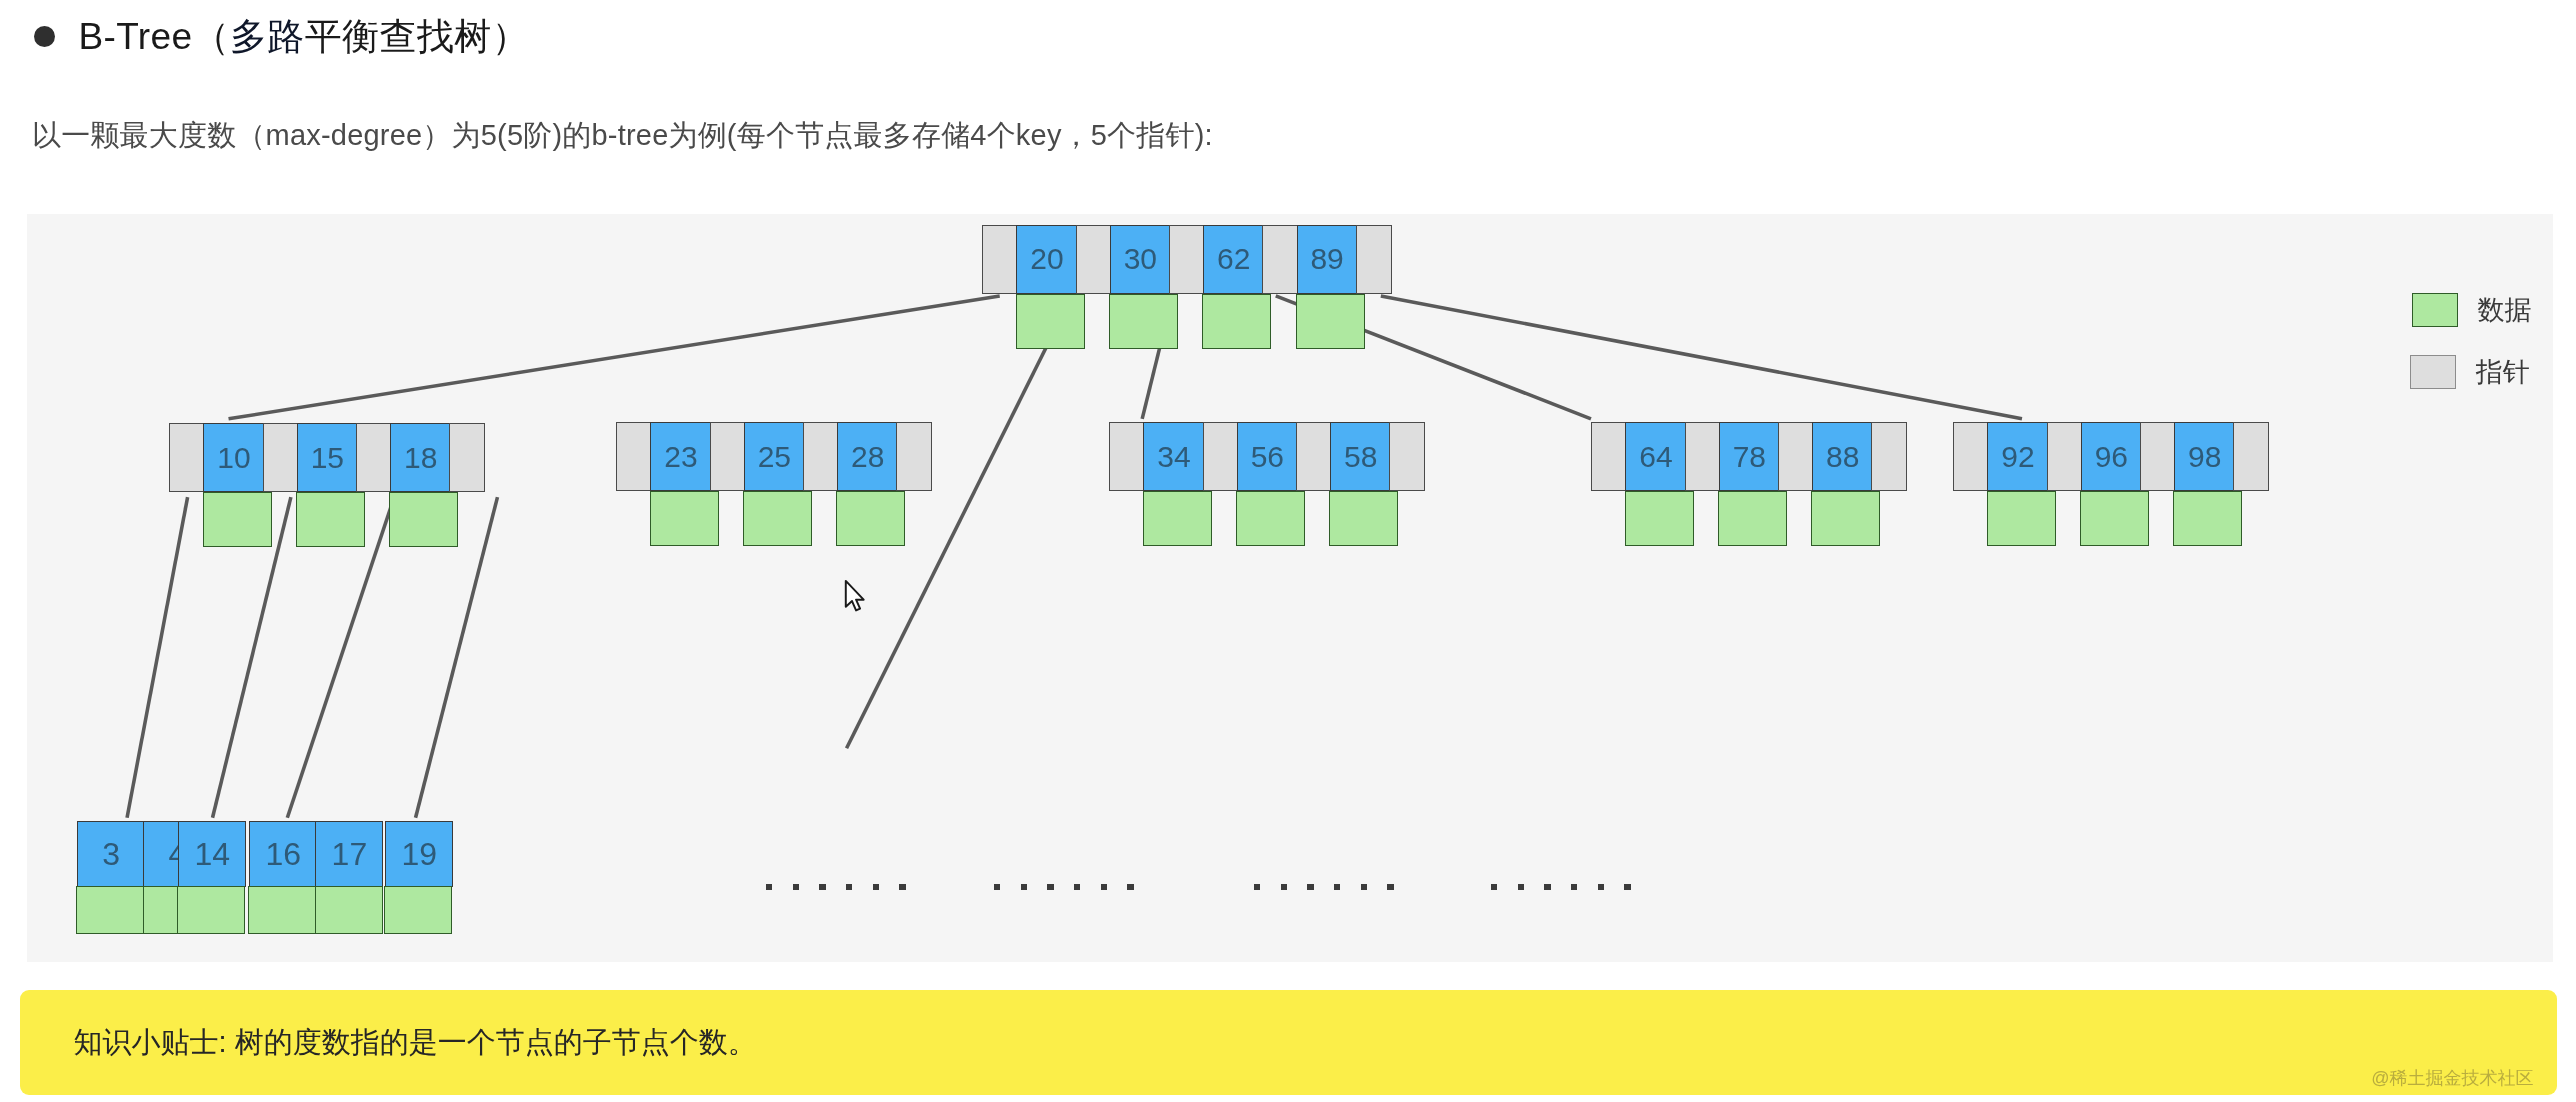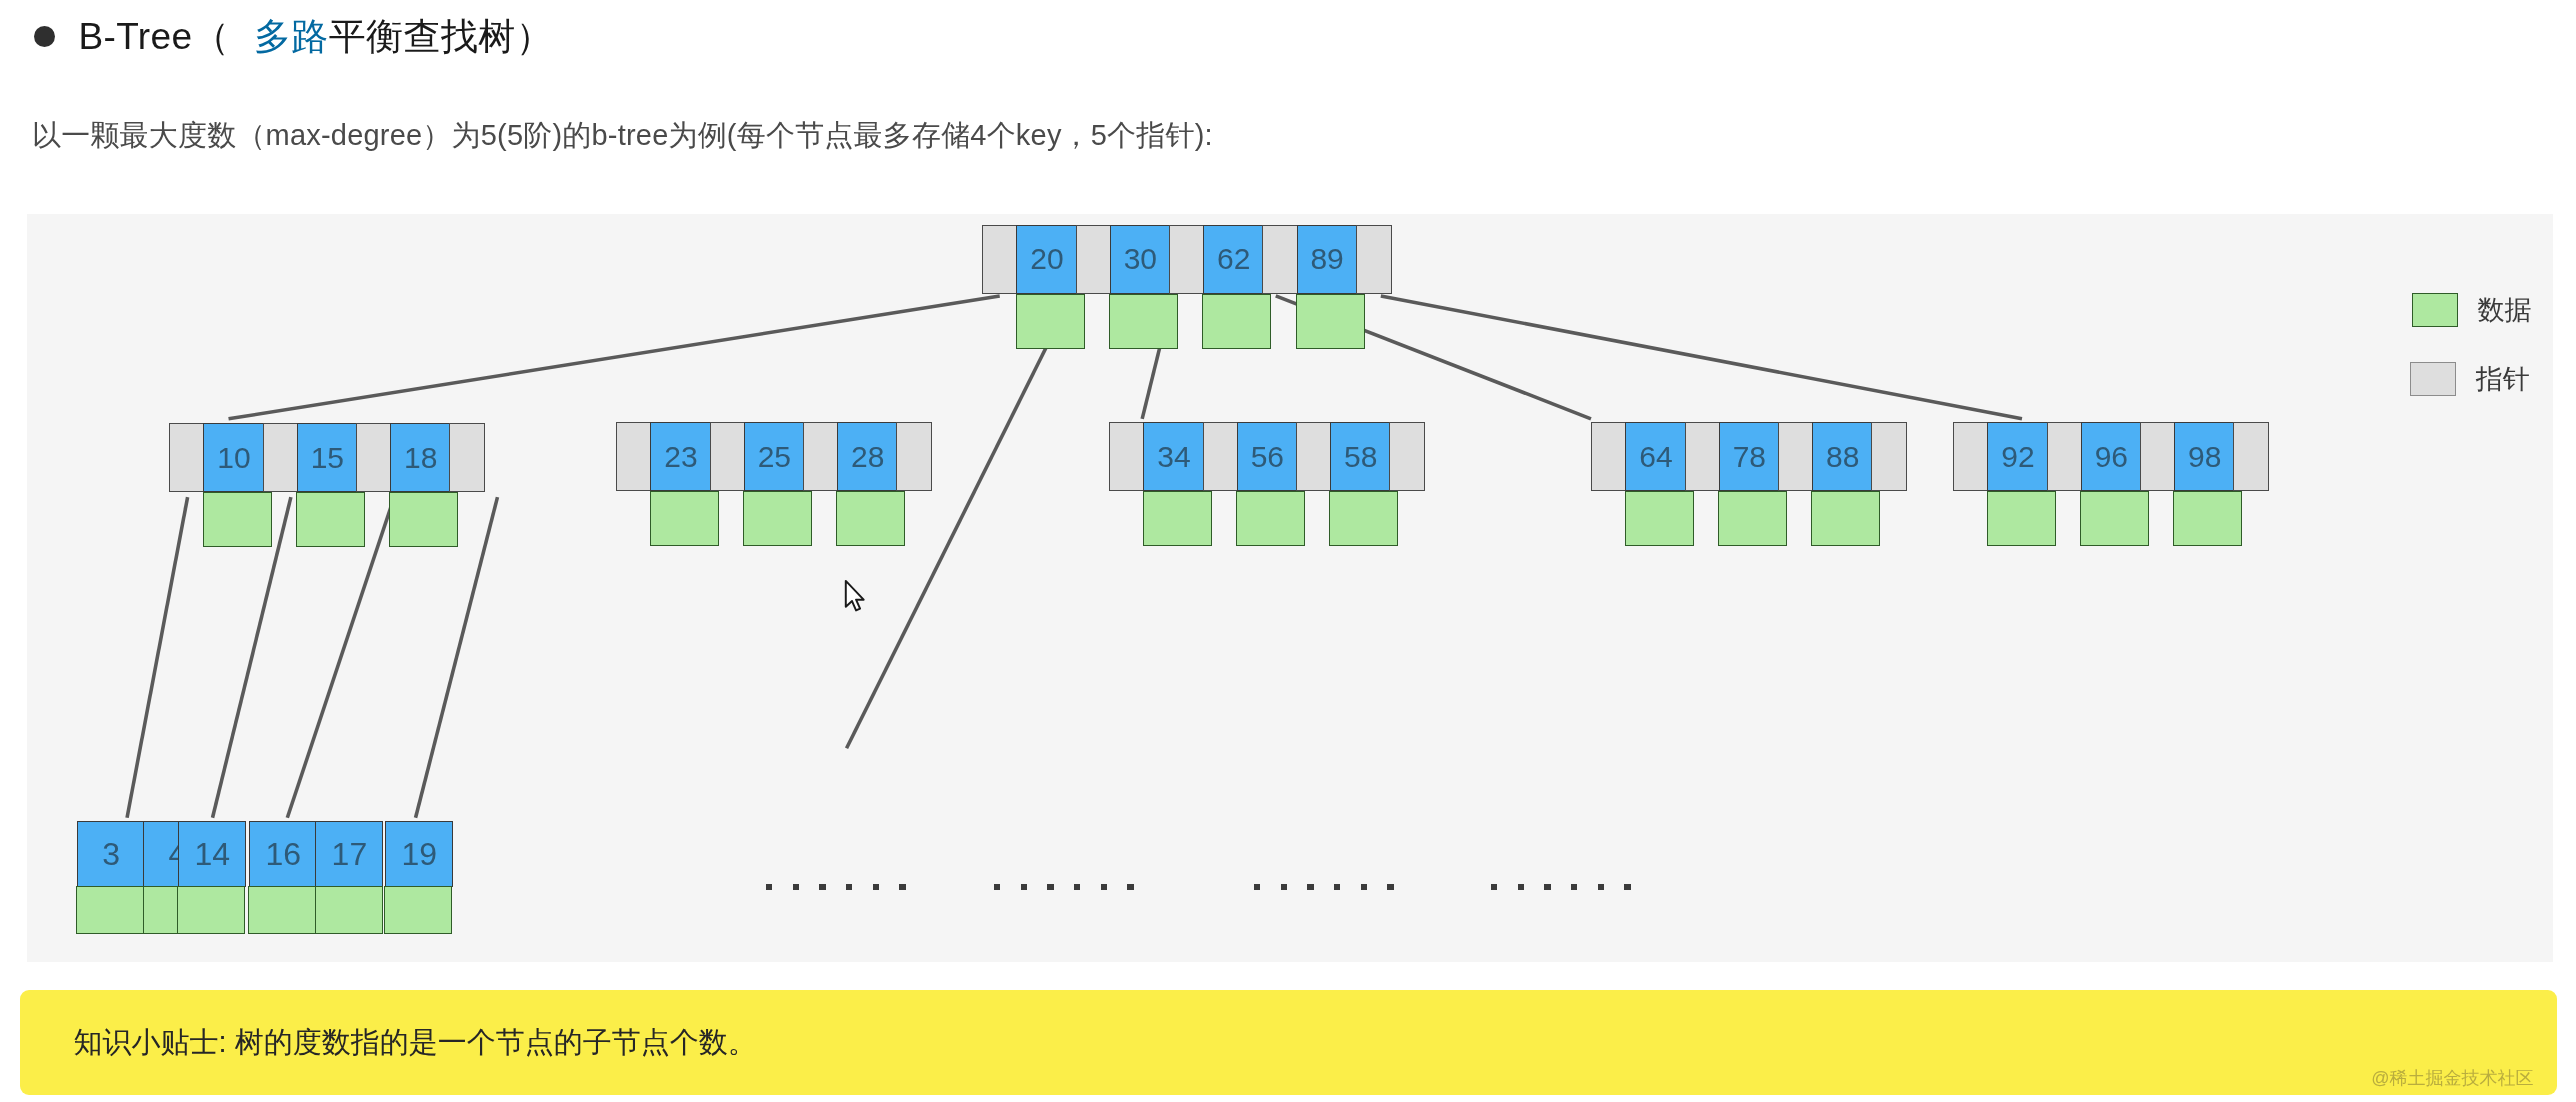--- a/index.html
+++ b/index.html
@@ -29,21 +29,21 @@
     background: #2f2f2f;
     margin-right: 23px;
     flex: none;
   }
   #heading-text {
     font-size: 37px;
     color: #1a1a1a;
     letter-spacing: 0.4px;
     white-space: nowrap;
   }
-  #heading-text .red { color: #0369a1; margin-left: 24px; }
+  #heading-text .red { color: #0f172a; }
 
   
   #subtitle {
     position: absolute;
     left: 32px; top: 116px;
     font-size: 29px;
     color: #4a4a4a;
     white-space: nowrap;
     letter-spacing: 0.2px;
   }
@@ -121,21 +121,21 @@
     width: 6.2px; height: 6.2px;
     background: #3b3b3b;
   }
 
   
   #legend {
     position: absolute;
     right: 21.4px; top: 78px;
     display: flex;
     flex-direction: column;
-    gap: 33px;
+    gap: 26px;
   }
   .legend-row { display: flex; align-items: center; }
   .legend-swatch {
     width: 46px; height: 34px;
     border: 1.8px solid #555;
     flex: none;
   }
   .legend-swatch.data { background: #aee8a0; border-color: #2f5c28; }
   .legend-swatch.ptr  { background: #dedede; border-color: #8c8c8c; }
   .legend-label {

